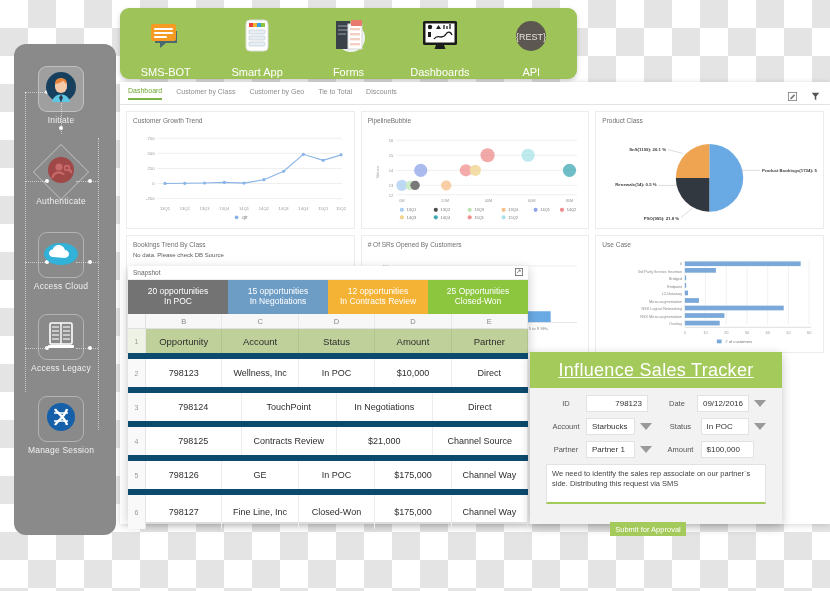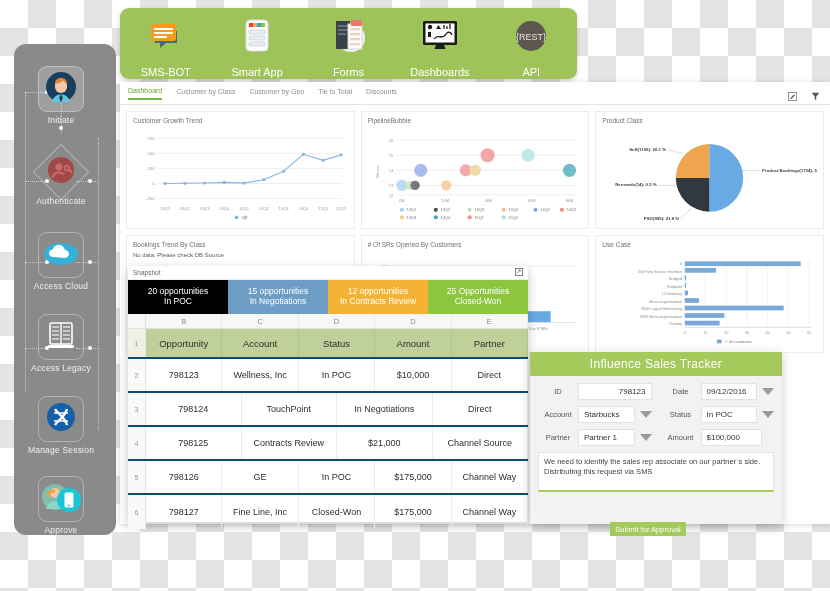--- a/index.html
+++ b/index.html
@@ -97,42 +97,42 @@
     height: 14px; display:flex; align-items:center; justify-content:space-between;
     padding: 0 5px; font-size: 6.5px; color:#666;
     border-bottom:1px solid #ededed;
   }
   .pills { display:flex; height: 34px; }
   .pill { flex:1; color:#fff; display:flex; flex-direction:column;
           align-items:center; justify-content:center; font-size:8.5px; line-height:1.15; cursor:pointer; }
   .colrow { display:flex; height: 15px; background:#f7f7f7; border-bottom:1px solid #e0e0e0; }
   .colrow .rn { width: 18px; border-right:1px solid #e0e0e0; }
   .colrow .cl { flex:1; text-align:center; font-size:7.5px; color:#888; line-height:15px; border-right:1px solid #e9e9e9; }
-  .srow { display:flex; height: 34px; border-bottom:2px solid #0c4a6e; }
+  .srow { display:flex; height: 34px; border-bottom:6px solid #0c4a6e; }
   .srow .rn { width: 18px; font-size:7px; color:#999; display:flex; align-items:center; justify-content:center;
               background:#f9f9f9; border-right:1px solid #e6e6e6; }
   .srow .cell { flex:1; display:flex; align-items:center; justify-content:center;
                 font-size:9px; color:#2e2e2e; border-right:1px solid #ececec; }
   .srow.hdr { background:#bfd09a; height: 30px; }
   .srow.hdr .cell { font-size:9.5px; color:#2d2d2d; border-right:1px solid #b2c48c; }
   .srow.hdr .rn { background:#eef2e4; }
 
   
   .tracker {
     position: absolute; left: 530px; top: 352px;
     width: 252px; height: 172px;
     background: #f2f2f2;
     box-shadow: 0 3px 10px rgba(0,0,0,.22);
   }
   .tr-head {
-    height: 24px; background: #a5ca5c; color:#fff;
+    height: 36px; background: #a5ca5c; color:#fff;
     display:flex; align-items:center; justify-content:center;
-    font-size: 12px; letter-spacing:.3px;
-  }
-  .tr-body { padding: 7px 8px; }
+    font-size: 18px; letter-spacing:.3px;text-decoration:underline;
+  }
+  .tr-body { padding: 7px 16px; }
   .tr-row { display:flex; gap: 9px; margin-bottom: 6px; }
   .tr-field { flex:1; display:flex; align-items:center; height:17px; }
   .tr-lbl { width: 40px; font-size:7.5px; color:#555; text-align:center; }
   .tr-val {
     flex:1; background:#fff; height:17px; font-size:8px; color:#333;
     display:flex; align-items:center; padding: 0 5px;
     border:1px solid #e2e2e2;
   }
   .tr-val.right { justify-content:flex-end; }
   .caret { width:0;height:0;border-left:6px solid transparent;border-right:6px solid transparent;
@@ -243,36 +243,20 @@
         <svg width="34" height="34" viewBox="0 0 34 34">
           <circle cx="17" cy="17" r="14" fill="#1560a8"></circle>
           <path d="M11 9c2 4 10 8 12 16M11 25c2-4 10-8 12-16" stroke="#fff" stroke-width="2.4" fill="none"></path>
           <path d="M10 13h14M10 21h14" stroke="#fff" stroke-width="1.6"></path>
         </svg>
       </span>
     </div>
     <div class="flow-label">Manage Session</div>
   </div>
 
-  <div class="flow-step" style="top:432px;">
-    <div class="flow-icon-box">
-      <span>
-        <svg width="44" height="34" viewBox="0 0 44 34">
-          <circle cx="16" cy="17" r="13" fill="#7ecfb8" opacity="0.75"></circle>
-          <circle cx="16" cy="13" r="5" fill="#f4c9a8"></circle>
-          <path d="M9 17c0-4 2.2-6 7-6" fill="none" stroke="#e8a33c" stroke-width="3"></path>
-          <path d="M7 29c1-5 4-7.5 9-7.5s8 2.5 9 7.5z" fill="#8fd6c4"></path>
-          <circle cx="30" cy="20" r="12" fill="#16c7d8"></circle>
-          <rect x="25.5" y="12.5" width="9" height="15" rx="1.6" fill="#fff"></rect>
-          <circle cx="30" cy="25.6" r="1" fill="#16c7d8"></circle>
-        </svg>
-      </span>
-    </div>
-    <div class="flow-label">Approve</div>
-  </div>
 </div>
 
 <div class="topbar">
 
   <div class="tb-item">
     <div class="tb-glyph">
       <svg width="40" height="34" viewBox="0 0 40 34">
         <path d="M9 12h22v12H20l-6 5v-5H9z" fill="#4a6a72"></path>
         <rect x="5" y="5" width="25" height="17" rx="2" fill="#f59b22"></rect>
         <g stroke="#fff" stroke-width="2.2" stroke-linecap="round">
@@ -589,21 +573,21 @@
     <span>Snapshot</span>
     <span>
       <svg width="8" height="8" viewBox="0 0 10 10">
           <rect x="0.5" y="0.5" width="9" height="9" fill="none" stroke="#666"></rect>
           <path d="M2.5 6.5l4-4M4.5 2.5h2v2" stroke="#666" fill="none"></path>
         </svg>
     </span>
   </div>
 
   <div class="pills">
-    <div class="pill" style="background:#000000">
+    <div class="pill" style="background:#737373">
       <span>20 opportunities</span>
       <span>In POC</span>
     </div>
     <div class="pill" style="background:#6d9dc5">
       <span>15 opportunities</span>
       <span>In Negotiations</span>
     </div>
     <div class="pill" style="background:#f5b335">
       <span>12 opportunities</span>
       <span>In Contracts Review</span>

